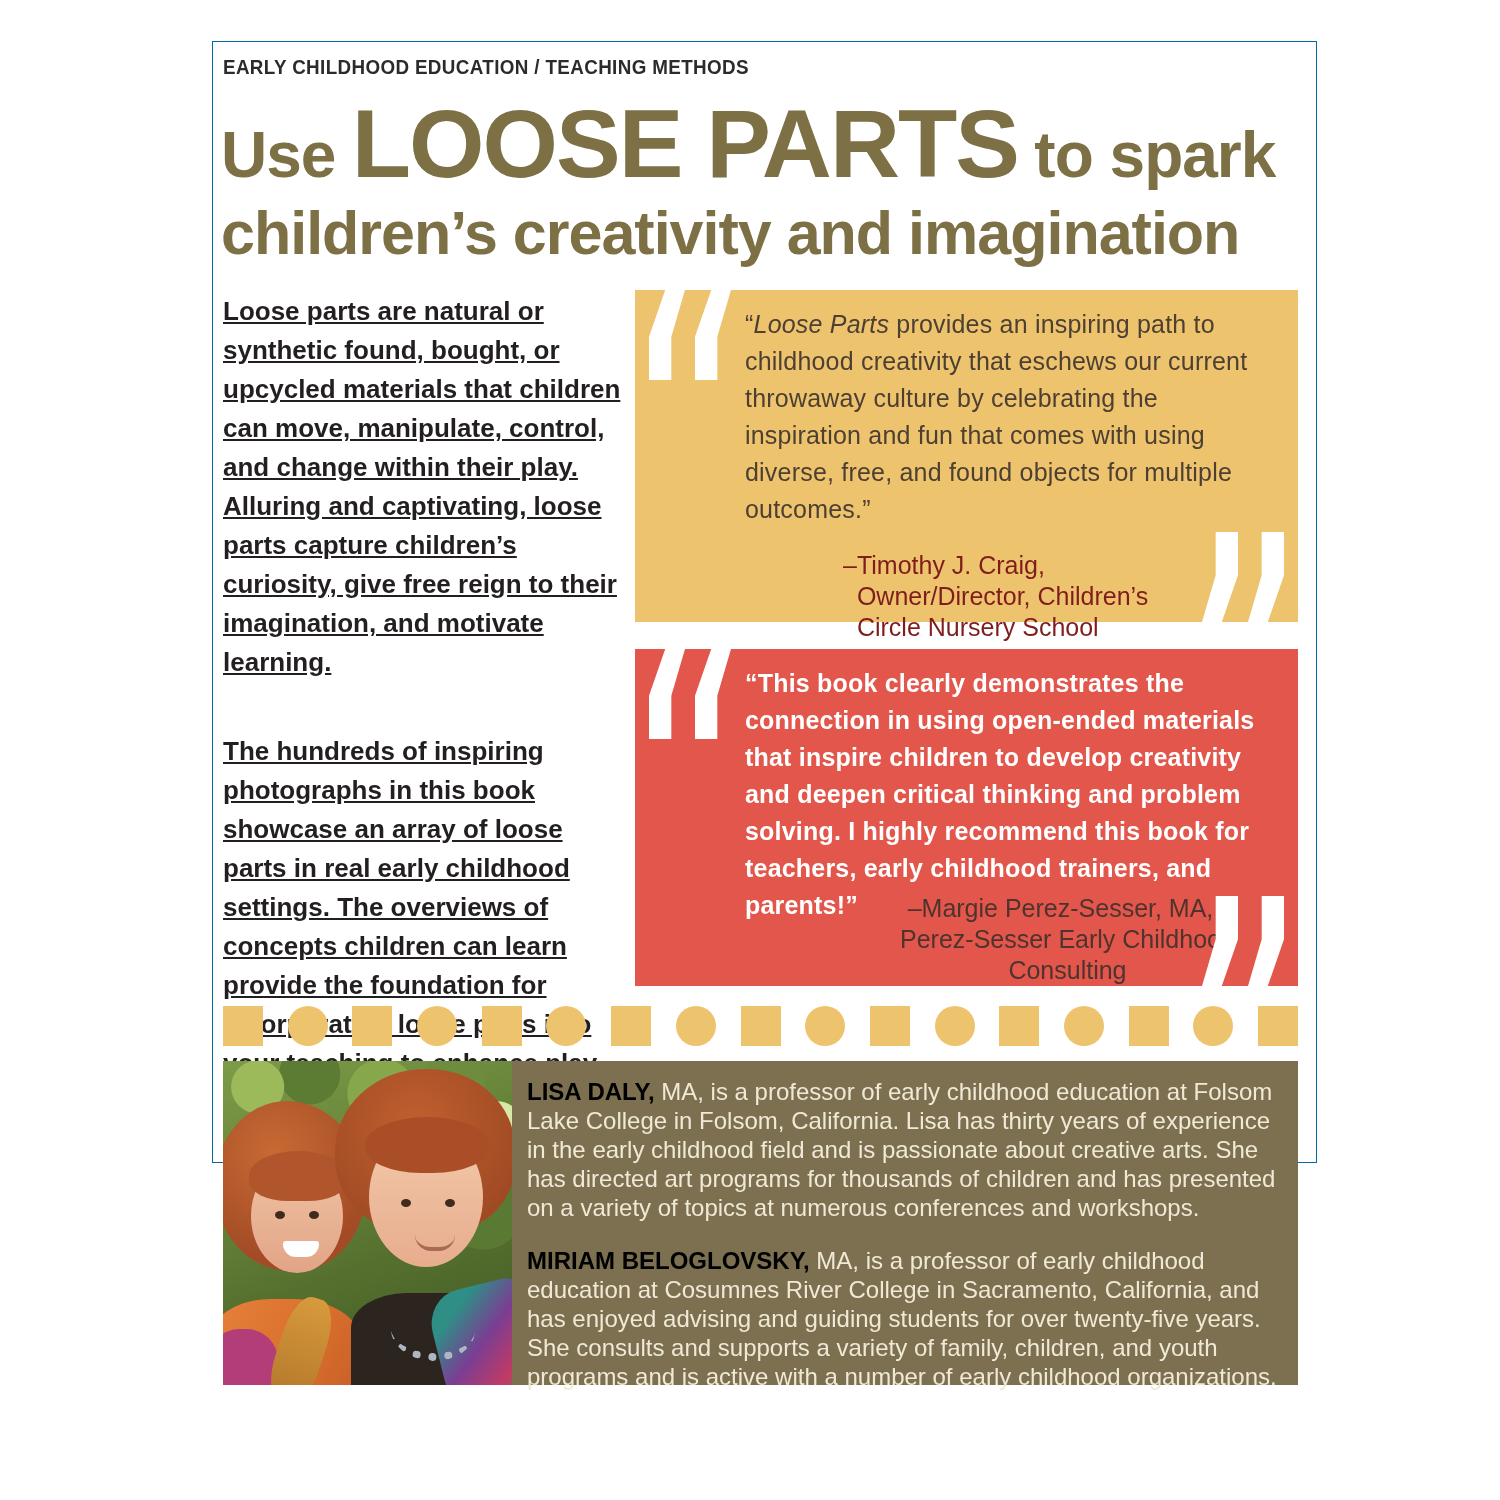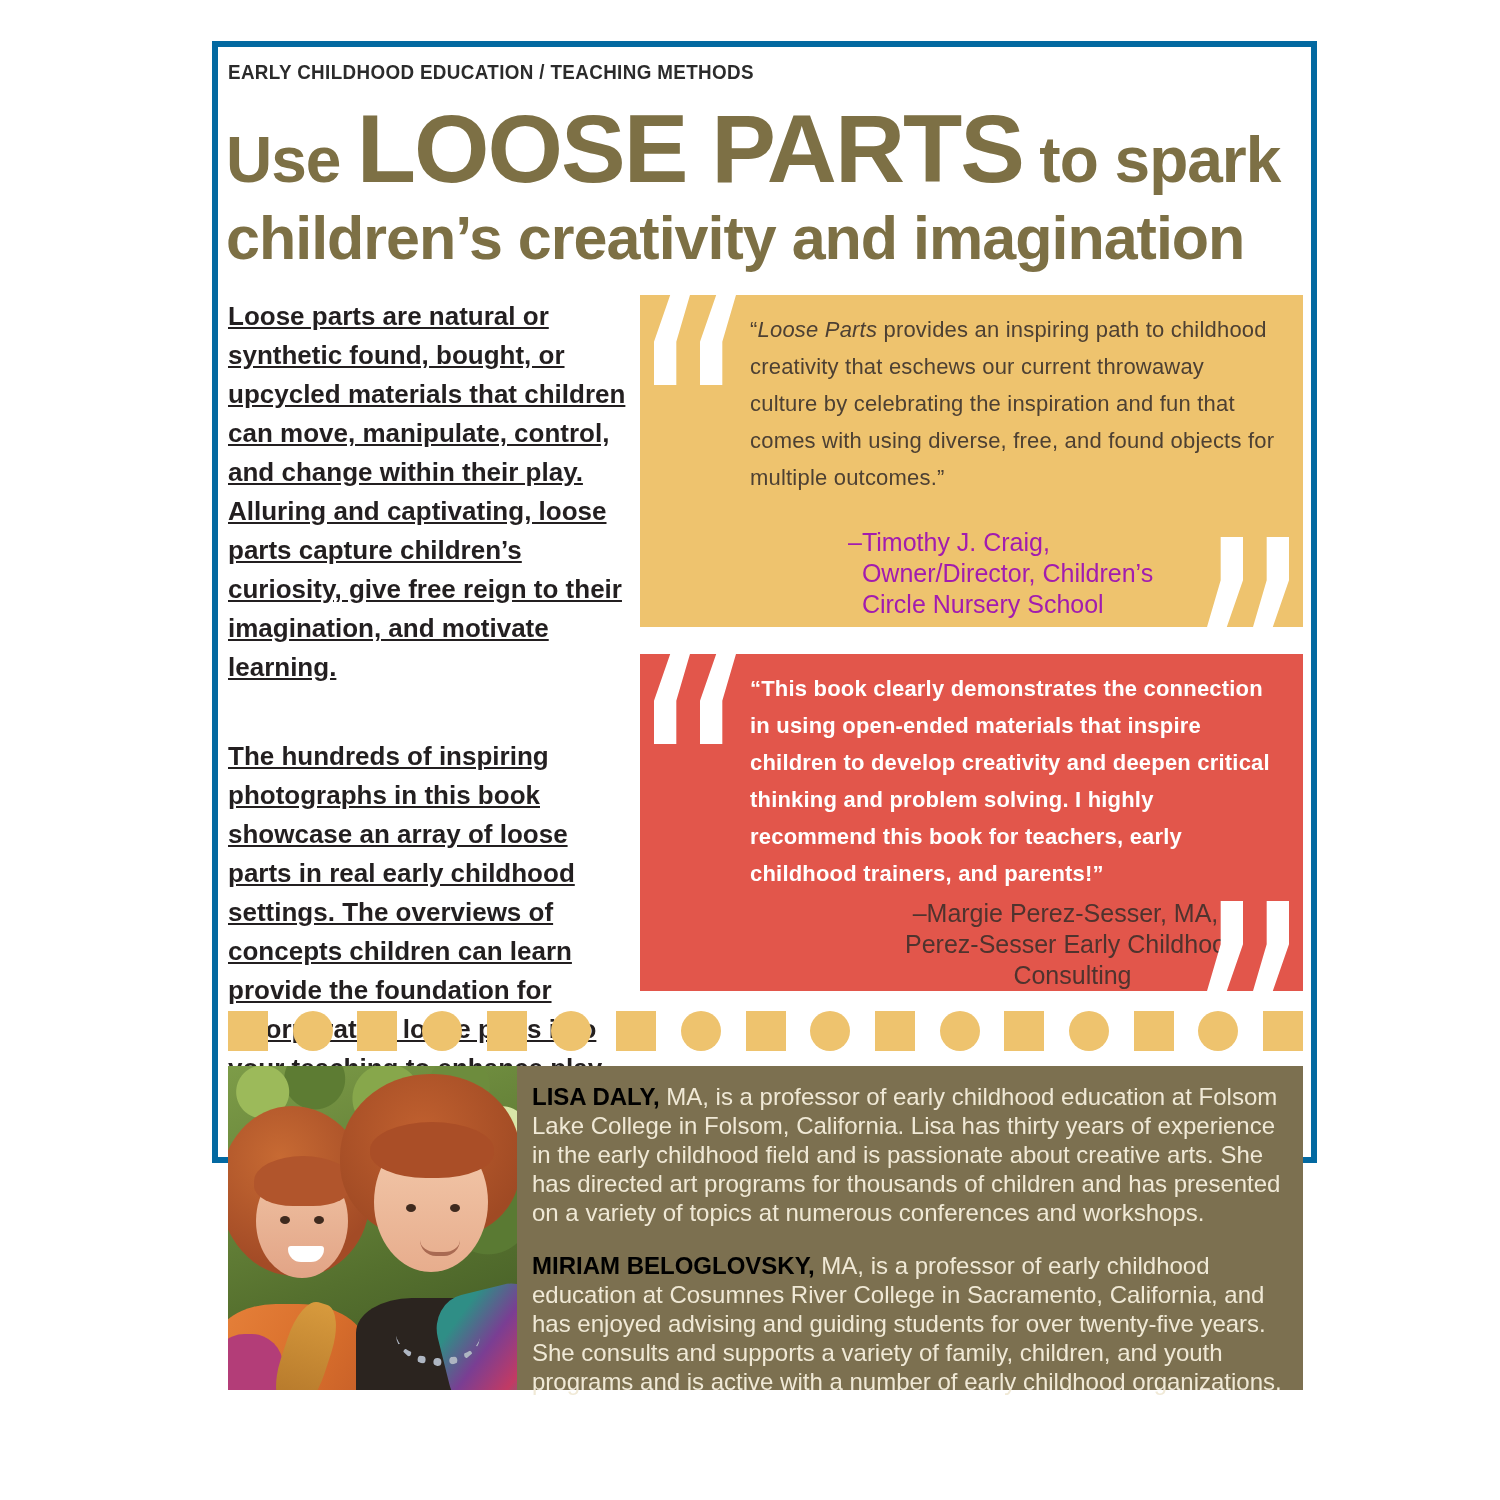--- a/index.html
+++ b/index.html
@@ -1,19 +1,19 @@
 <!DOCTYPE html>
 <html lang="en"><head>
 <meta charset="utf-8">
 <style>
   html,body{margin:0;padding:0;background:#ffffff;}
   .canvas{position:relative;width:1500px;height:1500px;background:#ffffff;overflow:hidden;
           font-family:"Liberation Sans","DejaVu Sans",sans-serif;}
   .page{position:absolute;left:212px;top:41px;width:1105px;height:1122px;
-        background:#ffffff;border:6px solid #0369a1;box-sizing:border-box;}
+        background:#ffffff;border:1px solid #0369a1;box-sizing:border-box;}
 
   
   .category{position:absolute;left:10px;top:14px;font-size:20px;font-weight:bold;
             color:#2b2b2b;letter-spacing:.4px;transform:scaleX(.94);transform-origin:left center;
             white-space:nowrap;}
 
   
   .title-line1{position:absolute;left:8px;top:52px;width:1088px;line-height:100px;
                color:#7d7045;white-space:nowrap;}
   .t-small{font-size:64px;font-weight:bold;letter-spacing:-1px;}
@@ -24,28 +24,28 @@
   
   .intro{position:absolute;left:10px;top:250px;width:400px;color:#231f20;
          font-size:26px;font-weight:bold;line-height:39px;}
   .intro p{margin:0;text-decoration:underline;}
   .intro p.first{margin-bottom:50px;}
 
   
   .qbox{position:absolute;left:422px;width:663px;box-sizing:border-box;}
   .qbox.yellow{top:248px;height:332px;background:#eec36e;}
   .qbox.red{top:607px;height:337px;background:#e2564b;}
-  .qtext{position:absolute;left:110px;top:16px;right:26px;font-size:22px;line-height:37px;
+  .qtext{position:absolute;left:110px;top:16px;right:26px;font-size:25px;line-height:37px;
          letter-spacing:.2px;}
   .qbox.yellow .qtext{color:#4d4033;}
   .qbox.red .qtext{color:#ffffff;font-weight:bold;}
   .qtext .qi{font-style:italic;}
   .qattr{position:absolute;left:208px;right:20px;font-size:25px;line-height:31px;
          white-space:pre-wrap;}
-  .qbox.yellow .qattr{top:232px;color:#a21caf;}
+  .qbox.yellow .qattr{top:260px;color:#7f1d1d;}
   .qbox.red .qattr{top:244px;color:#4f332e;text-align:center;}
 
   .qmark{position:absolute;display:flex;gap:10px;}
   .qmark.open{left:14px;top:0;}
   .qmark.close{right:14px;bottom:0;transform:rotate(180deg);}
   .qmark span{display:block;width:36px;height:90px;background:#ffffff;
               clip-path:polygon(45% 0,100% 0,62% 52%,62% 100%,0 100%,0 52%);}
 
   
   .divider{position:absolute;left:10px;top:964px;width:1075px;height:40px;

